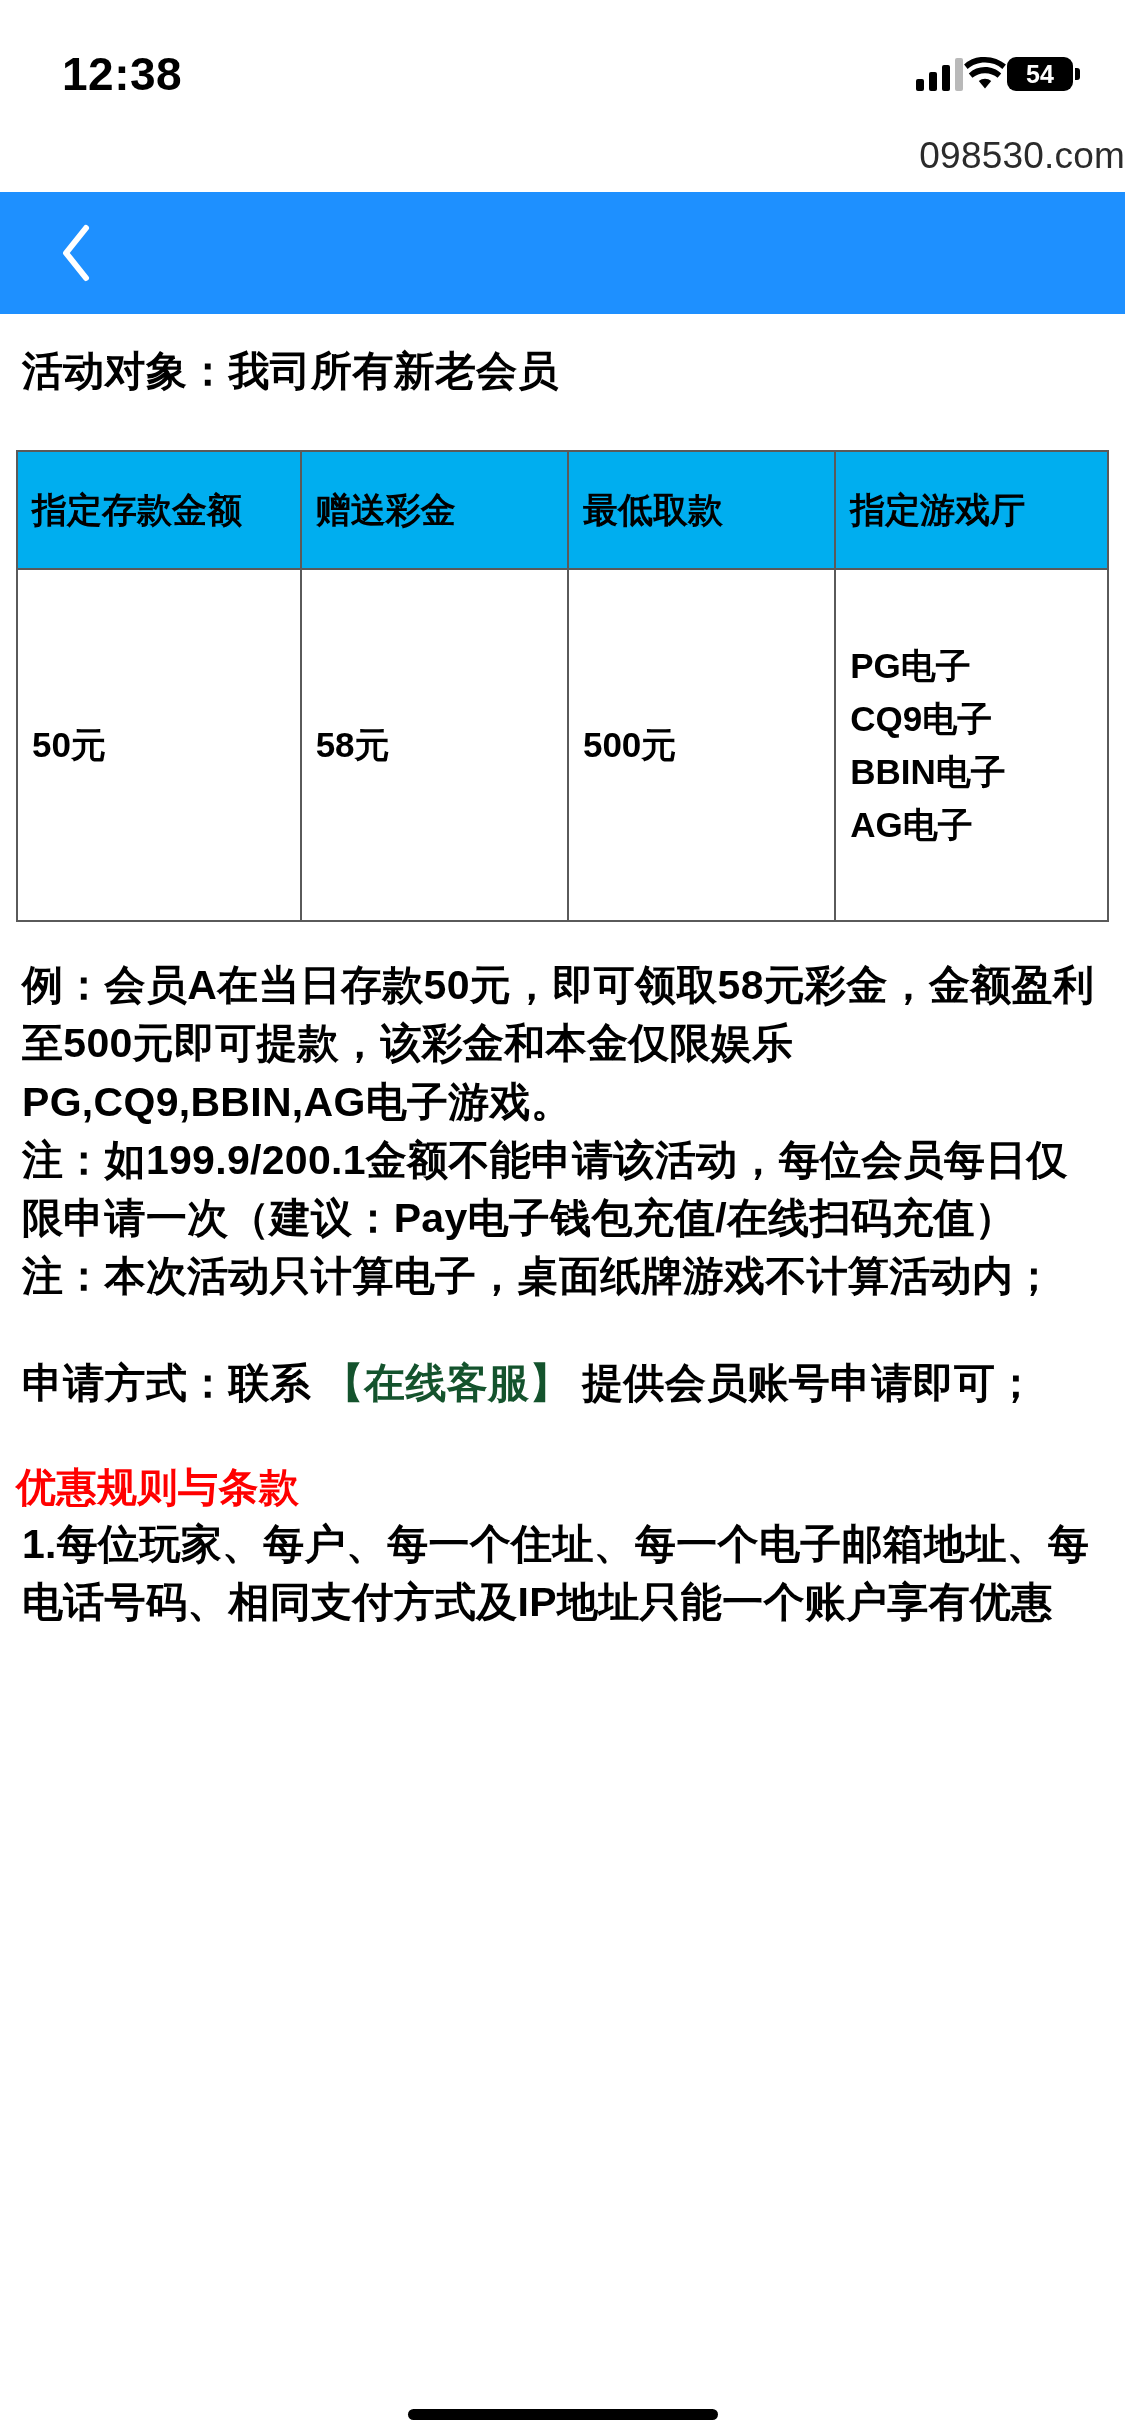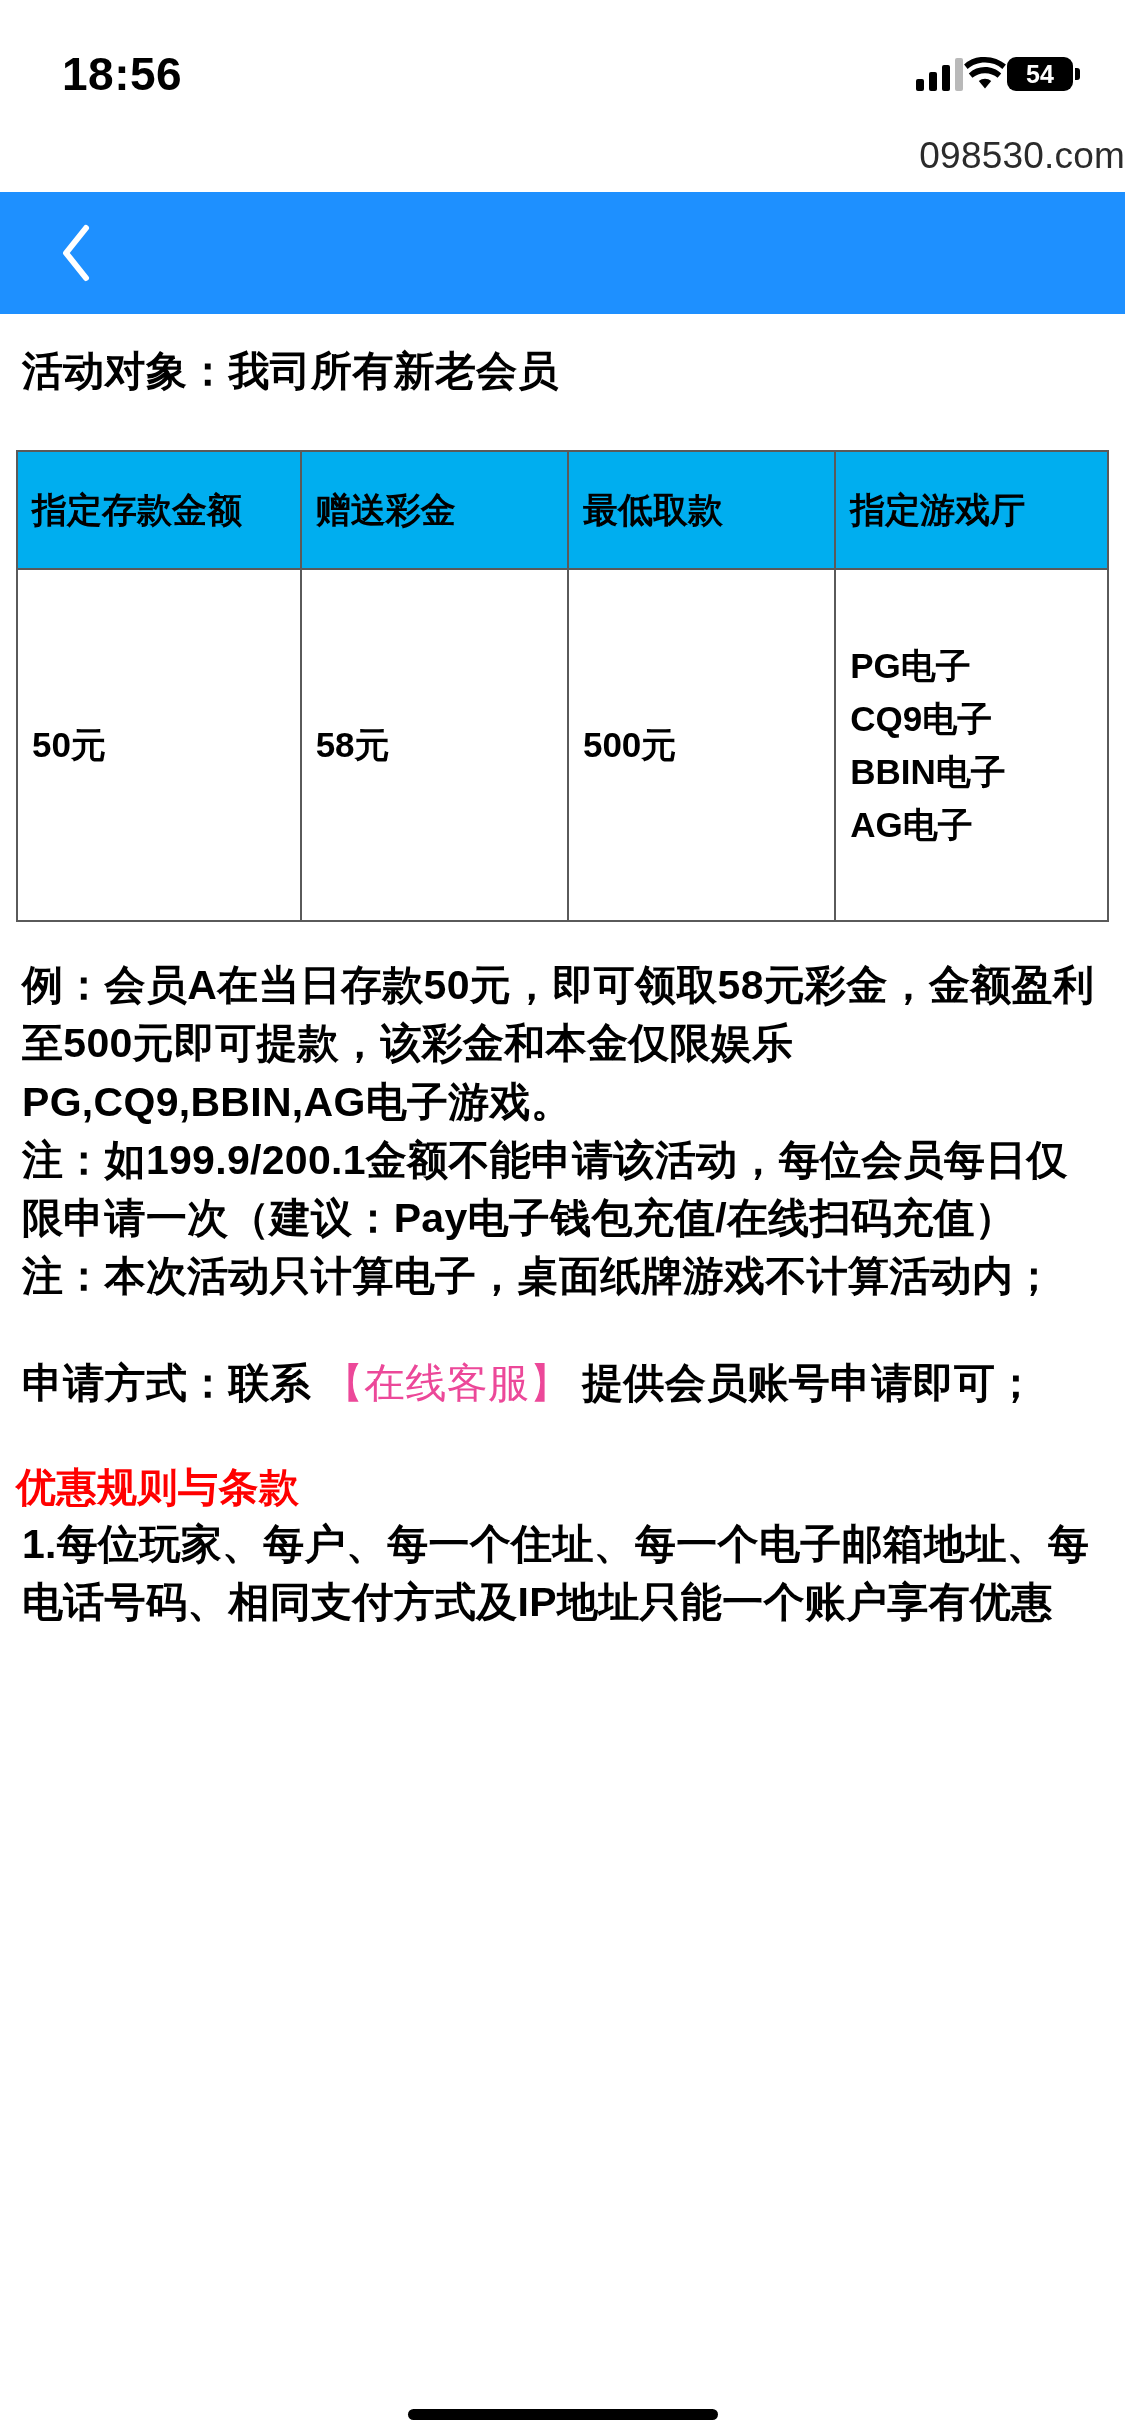--- a/index.html
+++ b/index.html
@@ -156,22 +156,22 @@
     background: #fff;
     line-height: 1.05;
   }
   table.promo td.games {
     line-height: 1.52;
     font-size: 35px;
   }
 
   
   .link-inline {
-    color: #ec4899;
-    font-weight: 400;
+    color: #14532d;
+    font-weight: 700;
   }
   .rules-title {
     color: #ff0000;
     font-size: 40px;
     font-weight: 700;
     letter-spacing: 0.5px;
   }
 
   
   .home-indicator {
@@ -182,21 +182,21 @@
     width: 310px;
     height: 11px;
     background: #000;
     border-radius: 6px;
   }
 </style>
 </head>
 <body>
 
 <div class="statusbar">
-  <div class="status-time">18:56</div>
+  <div class="status-time">12:38</div>
   <div class="status-right">
     <span class="signal-bars">
       <i></i>
         <i></i>
         <i></i>
         <i></i>
     </span>
     <span class="wifi-icon">
       <svg width="44" height="34" viewBox="0 0 44 34">
         <path d="M22 31.5l-6.2-7.6a9.8 9.8 0 0 1 12.4 0z" fill="#000"></path>

